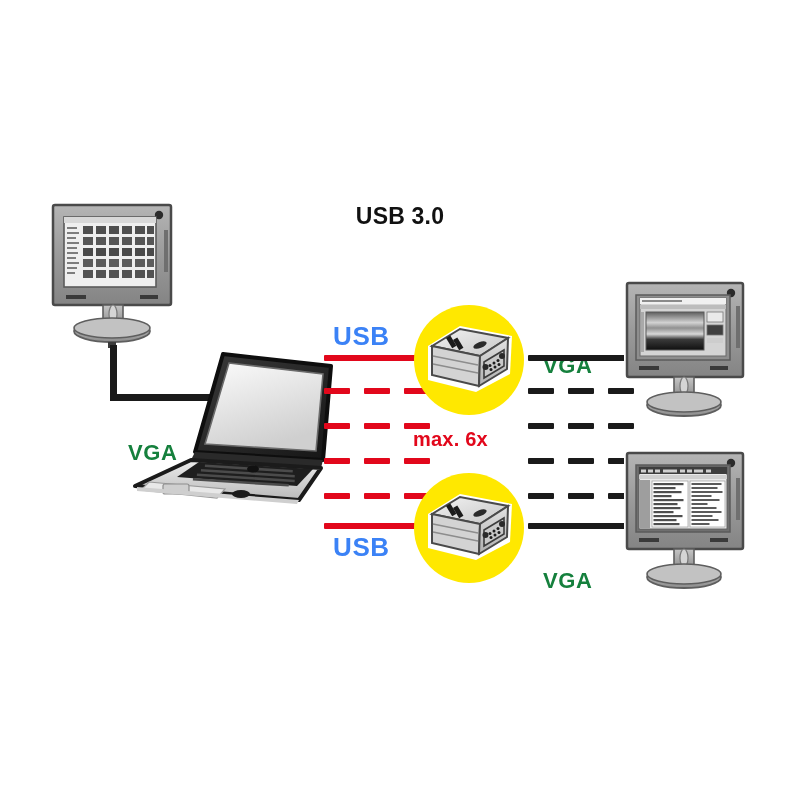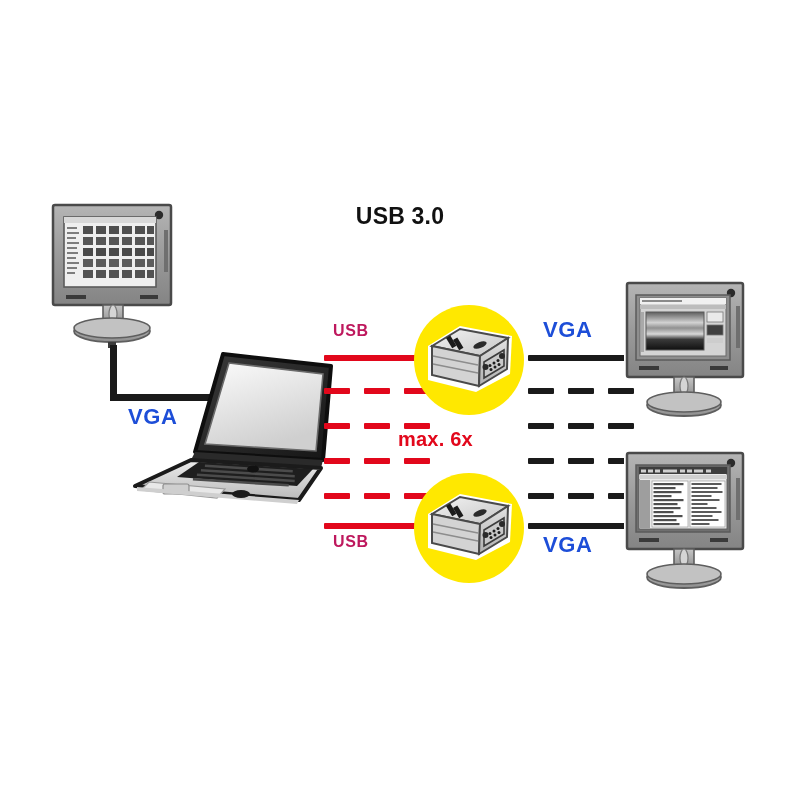--- a/index.html
+++ b/index.html
@@ -30,22 +30,22 @@
        1.6px 1.6px 0 #ffffff, -1.6px 1.6px 0 #ffffff,
        1.6px -1.6px 0 #ffffff, -1.6px -1.6px 0 #ffffff,
        0 2px 2px #ffffff, 2px 0 2px #ffffff;
   }
   .lbl-title {
     font-size: 23px;
     color: #111111;
     text-align: center;
     letter-spacing: .2px;
   }
-  .lbl-usb  { font-size: 16px; color: #be185d; letter-spacing: .6px; }
-  .lbl-vga  { font-size: 22px; color: #1d4ed8; letter-spacing: .6px; }
+  .lbl-usb  { font-size: 26px; color: #3b82f6; letter-spacing: .6px; }
+  .lbl-vga  { font-size: 22px; color: #15803d; letter-spacing: .6px; margin-top: 36px; }
   .lbl-max  { font-size: 20px; color: #e2071b; letter-spacing: .2px; }
 
   
   .line-solid {
     height: 6px;
     border-radius: 1px;
   }
   .line-solid.red   { background: #e2071b; }
   .line-solid.black { background: #1a1a1a; }
 
@@ -268,21 +268,21 @@
   </div>
   <div class="abs dashrow" style="left:528px; top:493px;">
     <div class="dash black"></div>
     <div class="dash black"></div>
     <div class="dash black"></div>
   </div>
 
   <div class="abs line-solid black" style="left:528px; top:523px; width:102px;"></div>
   <div class="abs lbl lbl-vga" style="left:543px; top:533px;">VGA</div>
 
-  <div class="abs lbl lbl-max" style="left:398px; top:428px;">max. 6x</div>
+  <div class="abs lbl lbl-max" style="left:413px; top:428px;">max. 6x</div>
 
   <div class="abs halo" style="left:414px; top:305px; width:110px; height:110px;"></div>
   <div class="abs art" style="left:424px; top:322px;">
     <svg width="92" height="74" viewBox="0 0 92 74">
       <defs>
         <linearGradient id="topFaceA" x1="0" y1="0" x2="1" y2="1">
           <stop offset="0" stop-color="#f2f2f2"></stop>
           <stop offset="1" stop-color="#c6c6c6"></stop>
         </linearGradient>
         <linearGradient id="frontFaceA" x1="0" y1="0" x2="0" y2="1">

